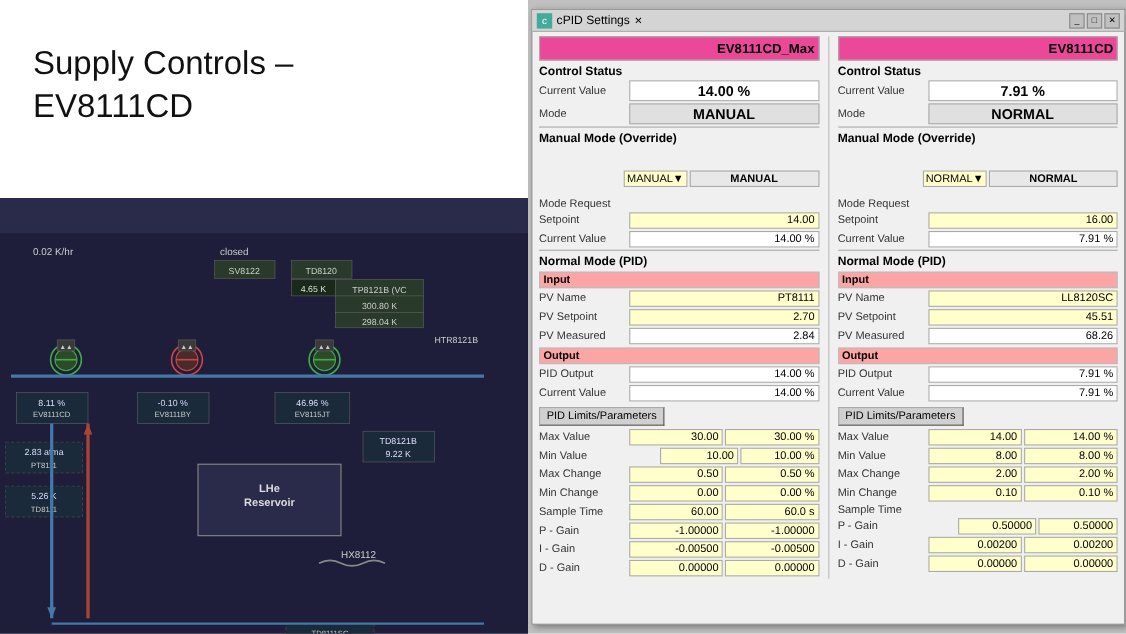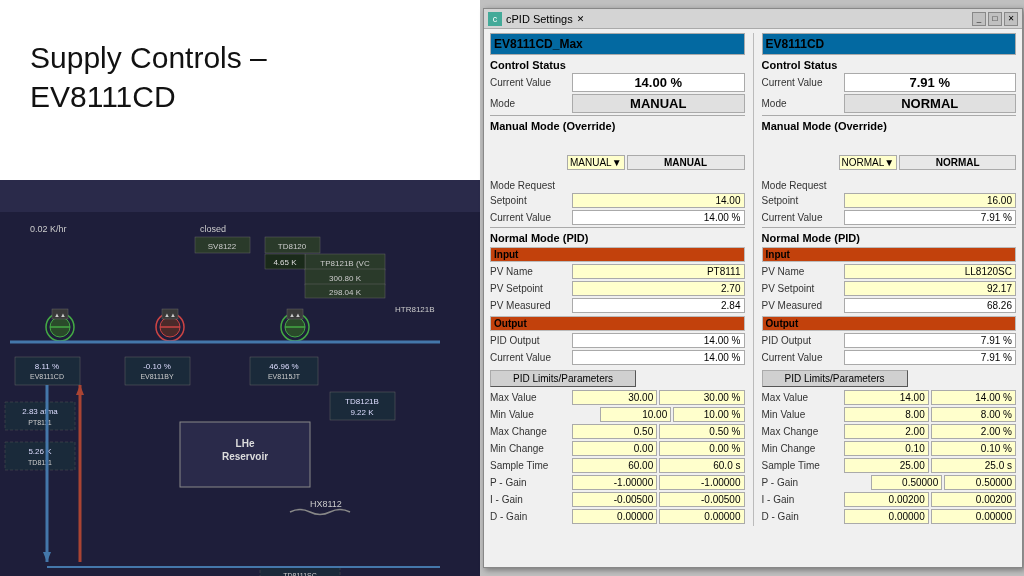--- a/index.html
+++ b/index.html
@@ -92,22 +92,22 @@
       display: flex;
       gap: 6px;
     }
 
     .column {
       flex: 1;
     }
 
     
     .col-header {
-      background: #0369a1;
-      text-align: left;
+      background: #ec4899;
+      text-align: right;
       font-weight: bold;
       font-size: 12px;
       padding: 3px;
       border: 1px solid #aaa;
       margin-bottom: 4px;
     }
 
     
     .section-title {
       font-weight: bold;
@@ -142,33 +142,33 @@
       font-weight: bold;
       font-size: 13px;
       text-align: center;
     }
 
     .field-value.yellow {
       background: #ffffcc;
     }
 
     .sub-section {
-      background: #c2410c;
+      background: #fca5a5;
       border: 1px solid #bbb;
       padding: 1px 3px;
       margin: 3px 0 2px 0;
       font-size: 10px;
       font-weight: bold;
     }
 
     
     .pid-limits-btn {
       background: #d0d0d0;
       border: 1px outset #aaa;
-      padding: 2px 22px;
+      padding: 2px 6px;
       font-size: 10px;
       cursor: pointer;
       margin: 3px 0 3px 0;
       display: inline-block;
     }
 
     .two-val-row {
       display: flex;
       gap: 2px;
     }
@@ -529,21 +529,21 @@
         
         
         <div class="section-title">Normal Mode (PID)</div>
         <div class="sub-section">Input</div>
         <div class="field-row">
           <span class="field-label">PV Name</span>
           <span class="field-value yellow">LL8120SC</span>
         </div>
         <div class="field-row">
           <span class="field-label">PV Setpoint</span>
-          <span class="field-value yellow">92.17</span>
+          <span class="field-value yellow">45.51</span>
         </div>
         <div class="field-row">
           <span class="field-label">PV Measured</span>
           <span class="field-value">68.26</span>
         </div>
         
         <div class="sub-section">Output</div>
         <div class="field-row">
           <span class="field-label">PID Output</span>
           <span class="field-value">7.91 %</span>
@@ -579,24 +579,20 @@
         </div>
         <div class="field-row">
           <span class="field-label">Min Change</span>
           <div class="two-val-row" style="flex:1;">
             <span class="val-input">0.10</span>
             <span class="val-input">0.10 %</span>
           </div>
         </div>
         <div class="field-row">
           <span class="field-label">Sample Time</span>
-          <div class="two-val-row" style="flex:1;">
-            <span class="val-input">25.00</span>
-            <span class="val-input">25.0 s</span>
-          </div>
         </div>
         <div class="field-row">
           <span class="field-label">P - Gain</span>
           <div class="two-val-row" style="flex:1;padding-left:27px;">
             <span class="val-input">0.50000</span>
             <span class="val-input">0.50000</span>
           </div>
         </div>
         <div class="field-row">
           <span class="field-label">I - Gain</span>

